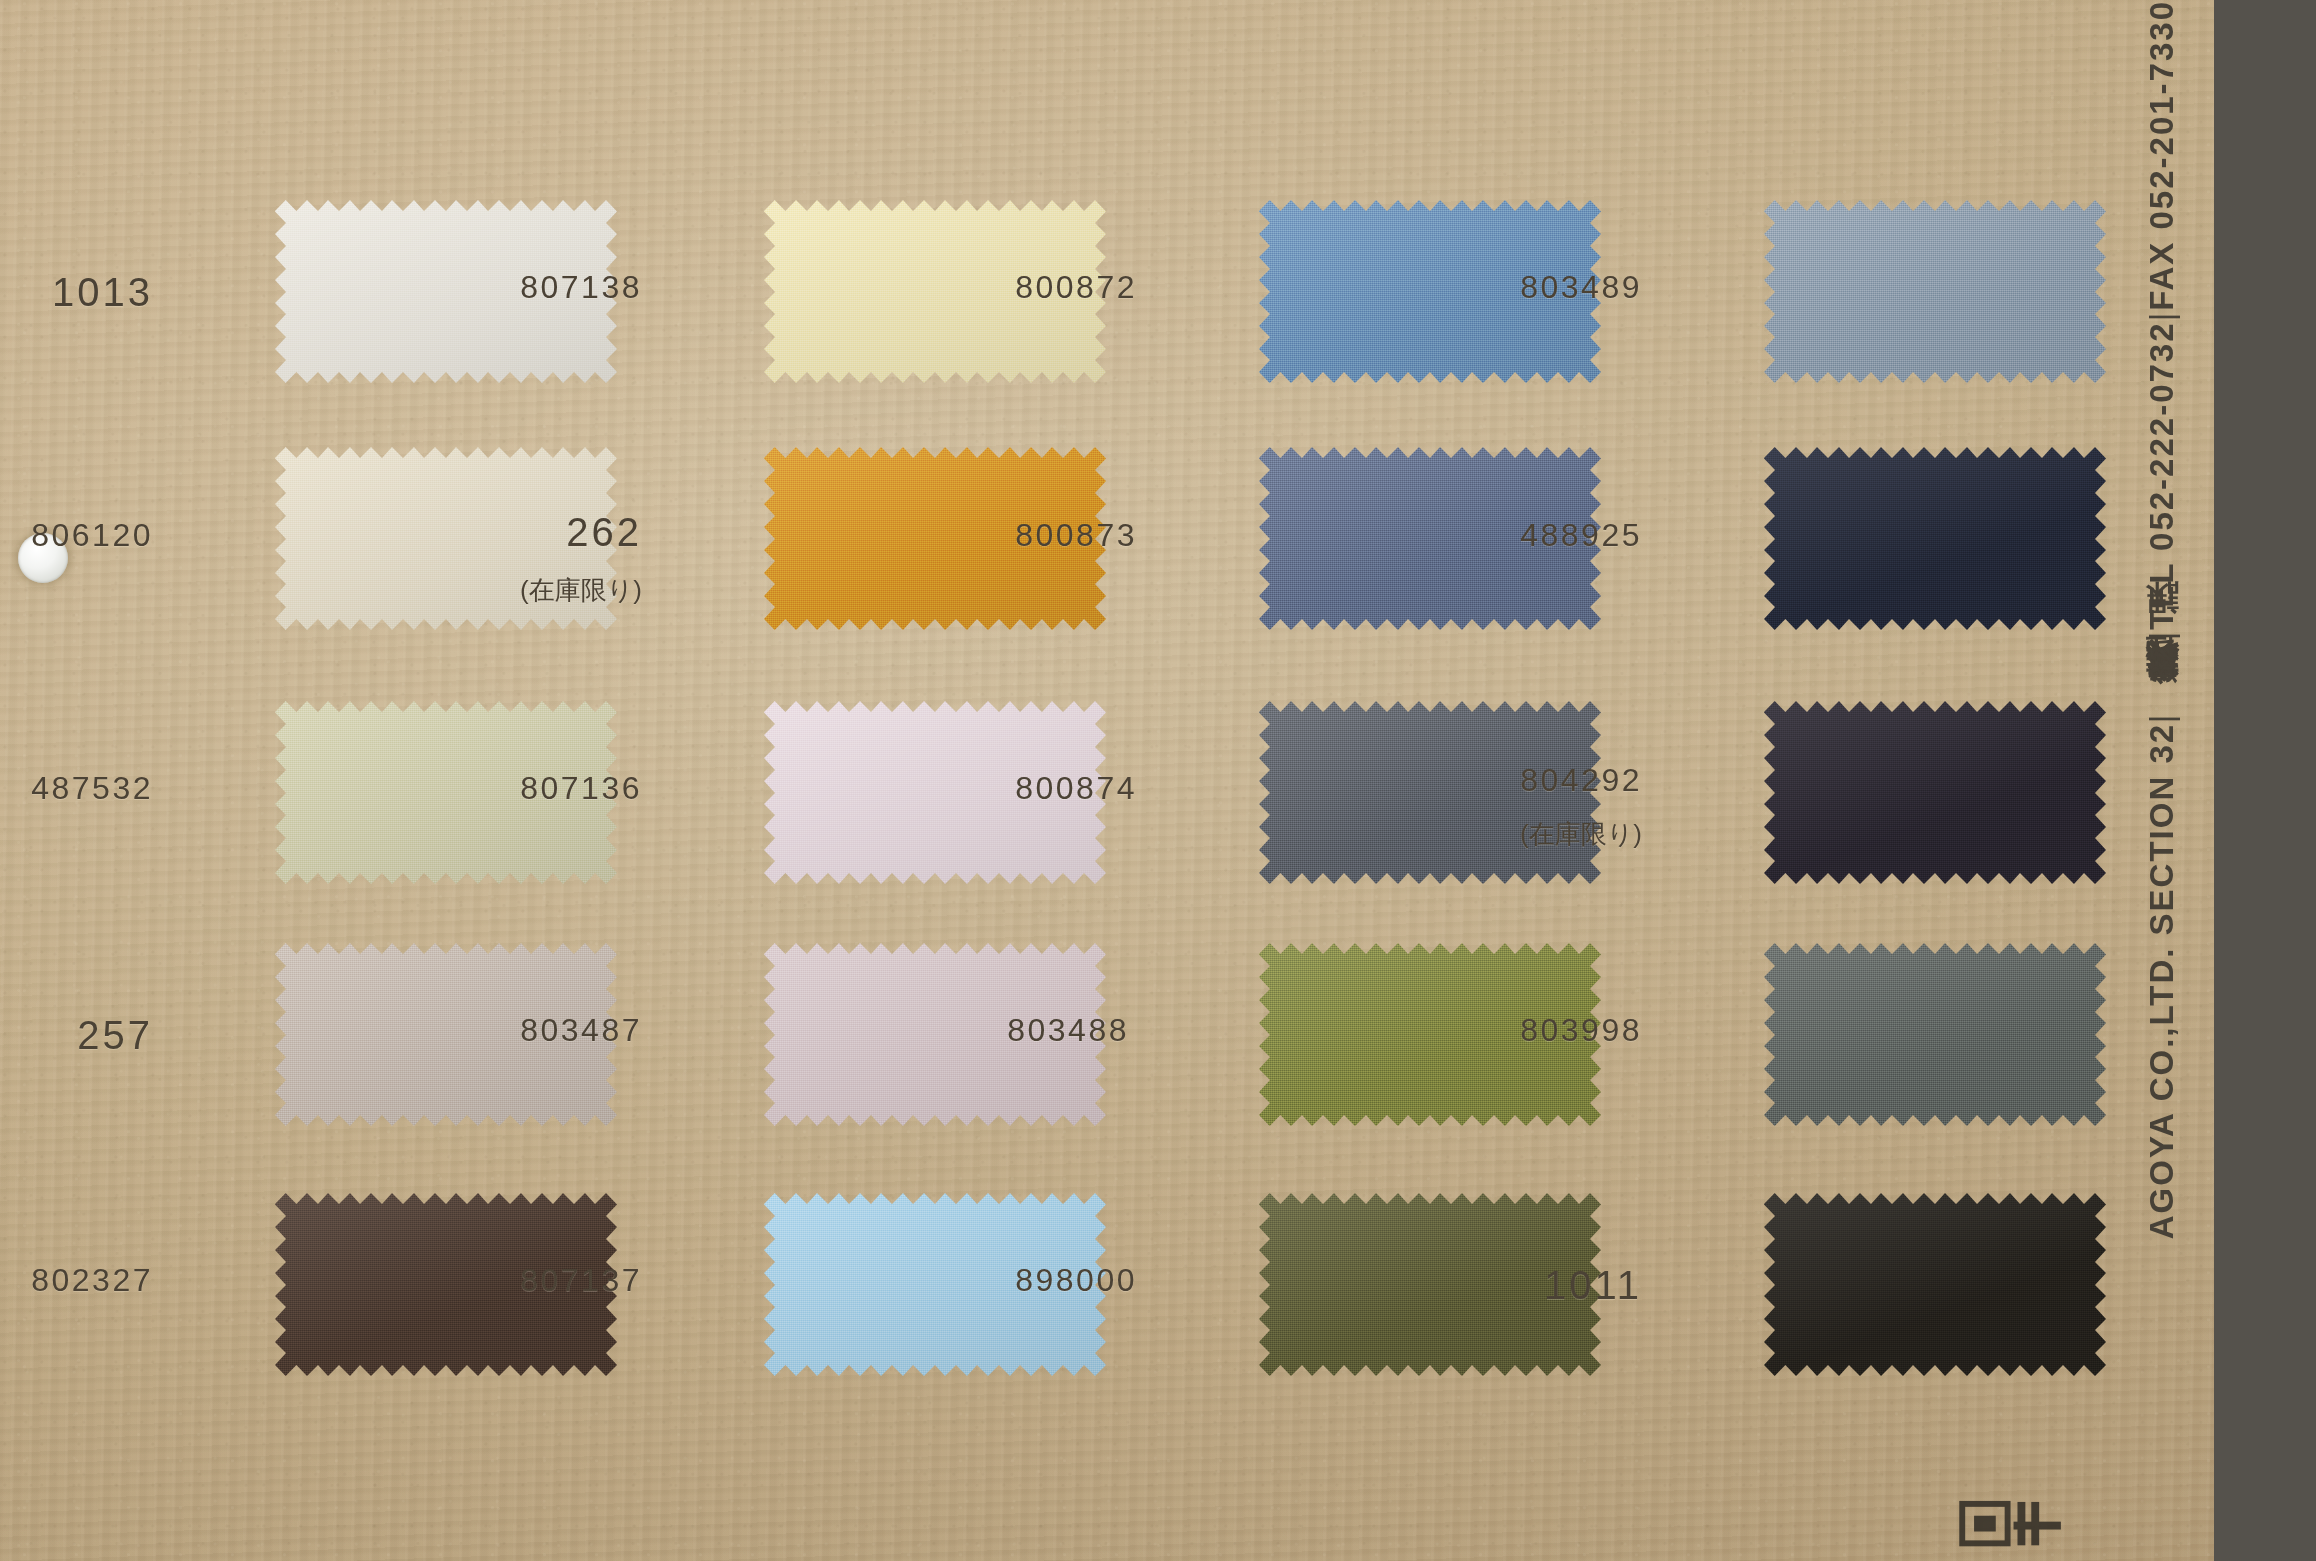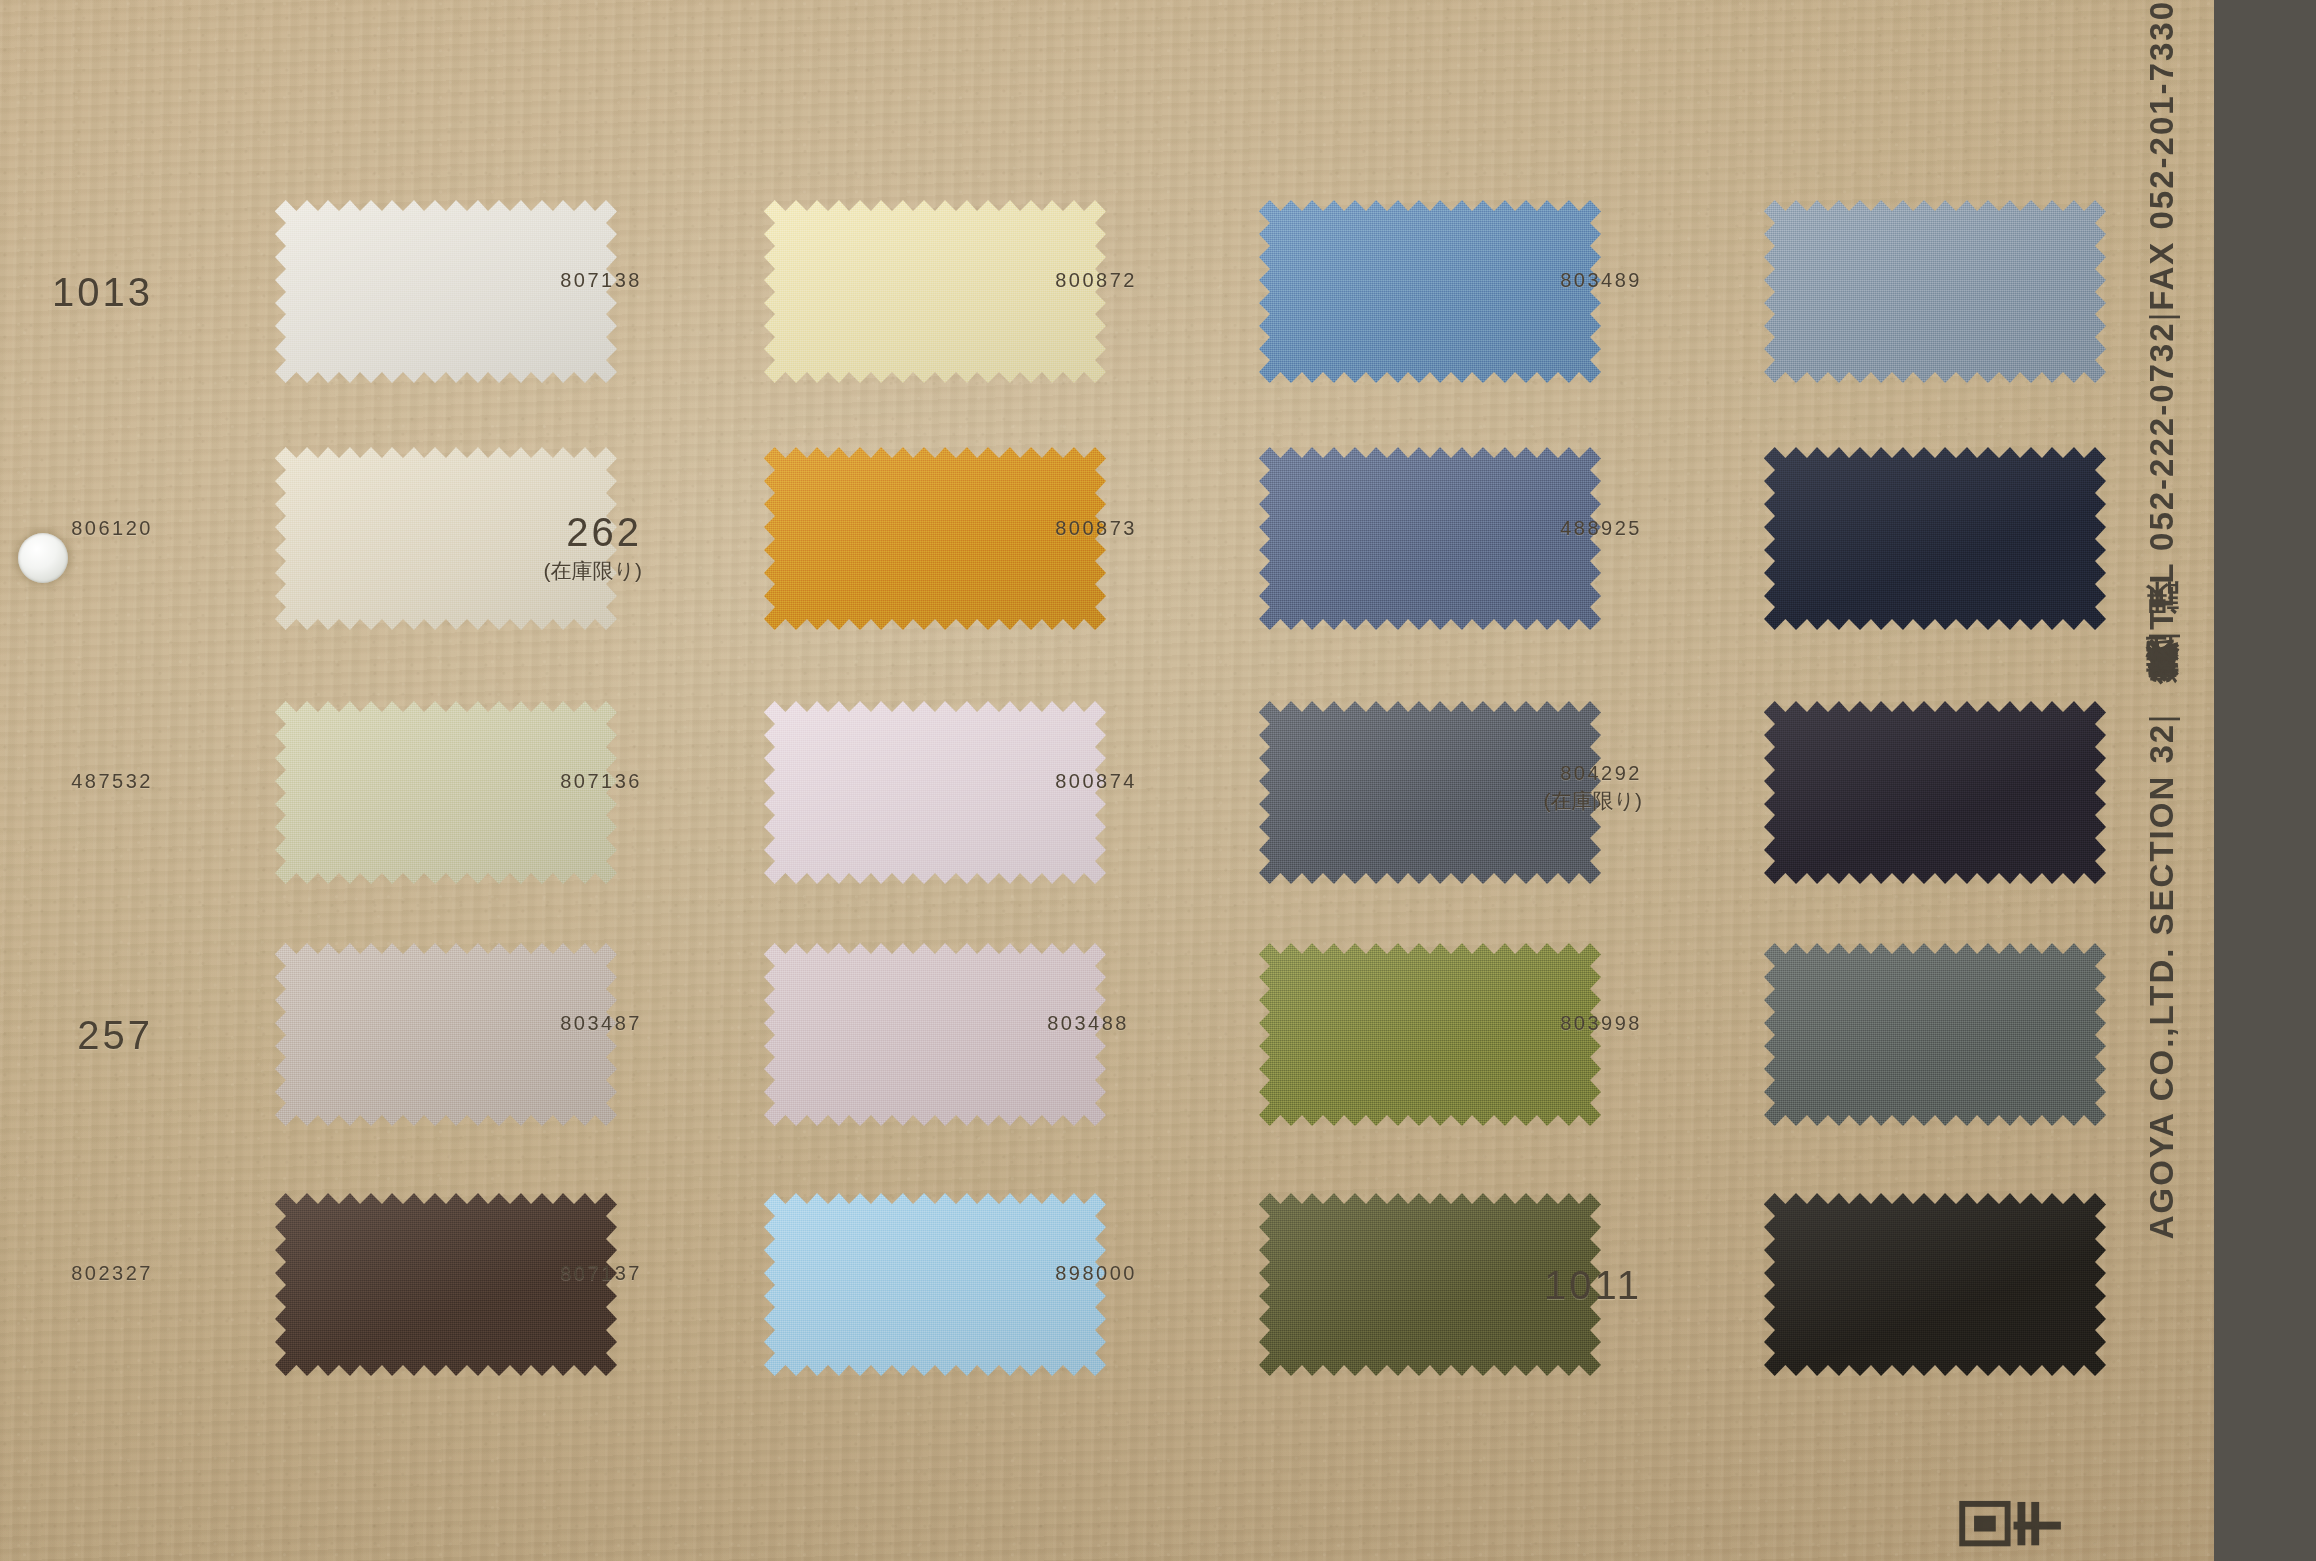--- a/index.html
+++ b/index.html
@@ -81,23 +81,23 @@
   .swatch-label {
     position: absolute;
     text-align: right;
     color: #4b4235;
     font-family: "Liberation Sans", sans-serif;
     letter-spacing: 2.5px;
     line-height: 1.15;
     text-shadow: 0 1px 0 rgba(255,250,235,0.20);
     white-space: nowrap;
   }
-  .swatch-label .code       { display: block; font-size: 20px; font-weight: 400; }
+  .swatch-label .code       { display: block; font-size: 32px; font-weight: 400; }
   .swatch-label .code.big   { font-size: 40px; letter-spacing: 3px; }
-  .swatch-label .note       { display: block; font-size: 21px; letter-spacing: 0px; margin-top: 4px; }
+  .swatch-label .note       { display: block; font-size: 26px; letter-spacing: 0px; margin-top: 21px; }
 
   
   .swatch {
     position: absolute;
     width: 342px;
     height: 183px;
     
     -webkit-mask-image:
       repeating-linear-gradient(135deg, #000 0 6px, transparent 6px 7px),
       linear-gradient(#000, #000);

